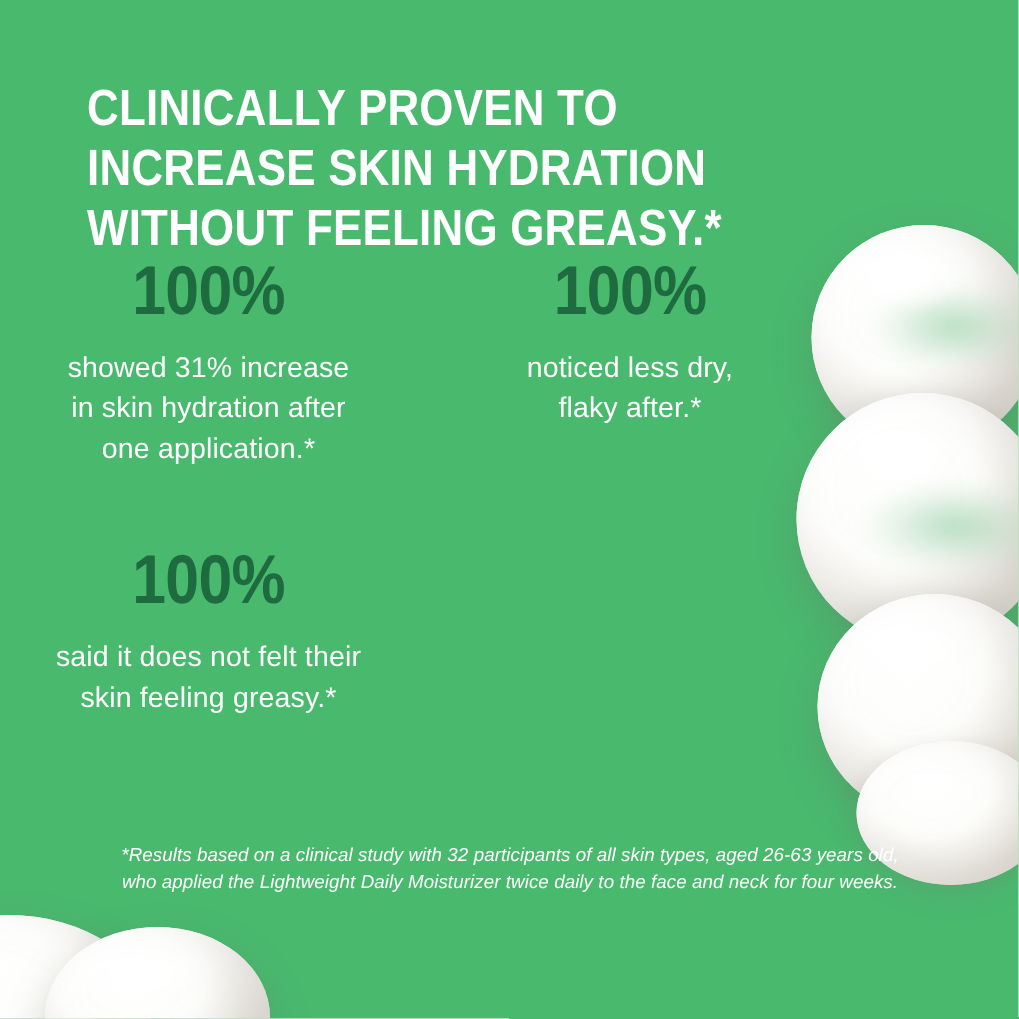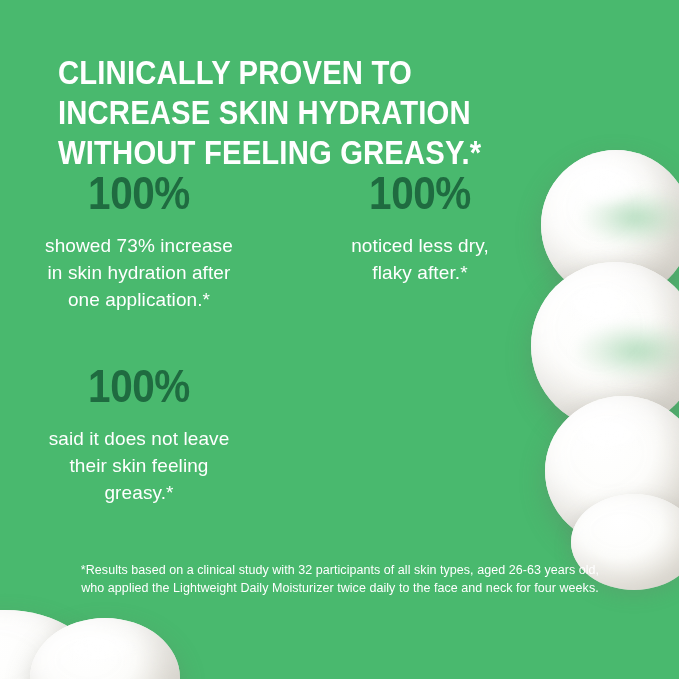--- a/index.html
+++ b/index.html
@@ -103,20 +103,21 @@
   .footnote {
     position: absolute;
     left: 78px;
     top: 562px;
     width: 524px;
     color: #ffffff;
     font-size: 12.5px;
     line-height: 17.5px;
     text-align: center;
     letter-spacing: 0.05px;
+    font-style: italic;
   }
 </style>
 </head>
 <body>
 
 <div id="canvas">
 
   <div class="cream-layer" style="right:-6px; top:150px; width:170px; height:420px;">
 
     <div class="blob blob-shadow" style="left:26px; top:0px; width:150px; height:150px;"></div>
@@ -140,30 +141,30 @@
     <div class="hilite" style="left:150px; top:30px; width:76px; height:32px;"></div>
 
   </div>
 
   <div class="headline">CLINICALLY PROVEN TO INCREASE SKIN HYDRATION WITHOUT FEELING GREASY.*</div>
 
   <div class="stats-grid">
 
     <div class="stat stat-col-left">
       <div class="stat-value">100%</div>
-      <div class="stat-desc">showed 73% increase in skin hydration after one application.*</div>
+      <div class="stat-desc">showed 31% increase in skin hydration after one application.*</div>
     </div>
 
     <div class="stat stat-col-right">
       <div class="stat-value">100%</div>
       <div class="stat-desc">noticed less dry, flaky after.*</div>
     </div>
 
     <div class="stat stat-col-left">
       <div class="stat-value">100%</div>
-      <div class="stat-desc">said it does not leave their skin feeling greasy.*</div>
+      <div class="stat-desc">said it does not felt their skin feeling greasy.*</div>
     </div>
 
   </div>
 
   <div class="footnote">*Results based on a clinical study with 32 participants of all skin types, aged 26-63 years old, who applied the Lightweight Daily Moisturizer twice daily to the face and neck for four weeks.</div>
 
 </div>
 
 </body></html>

